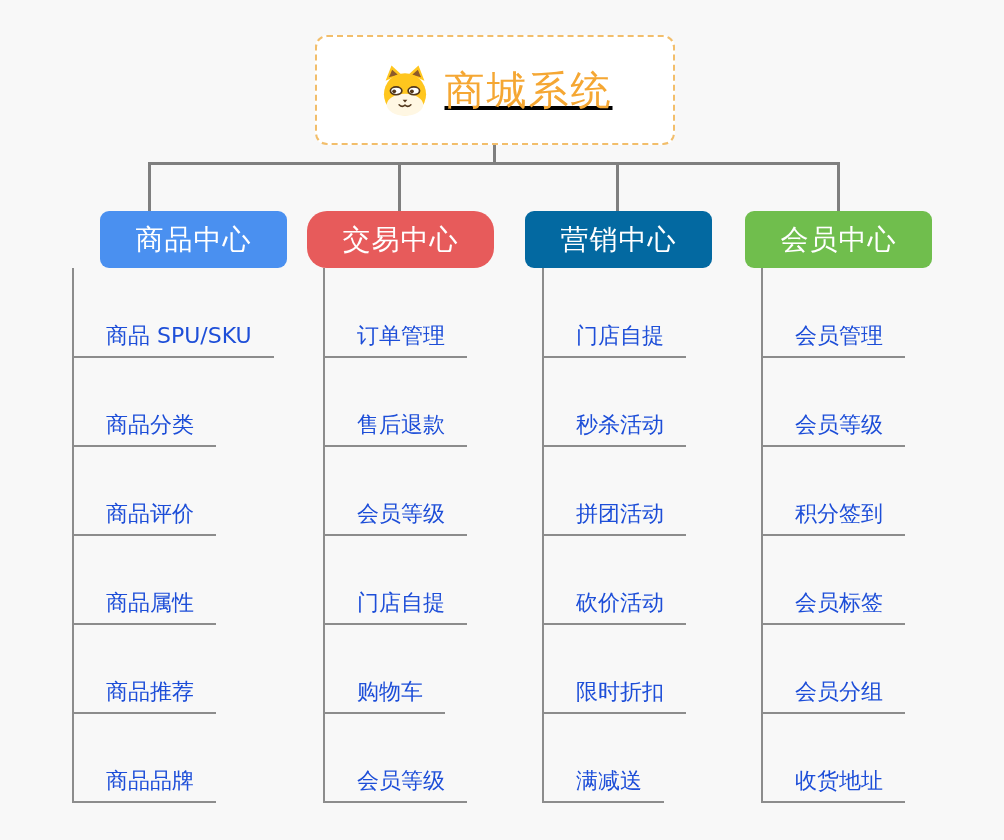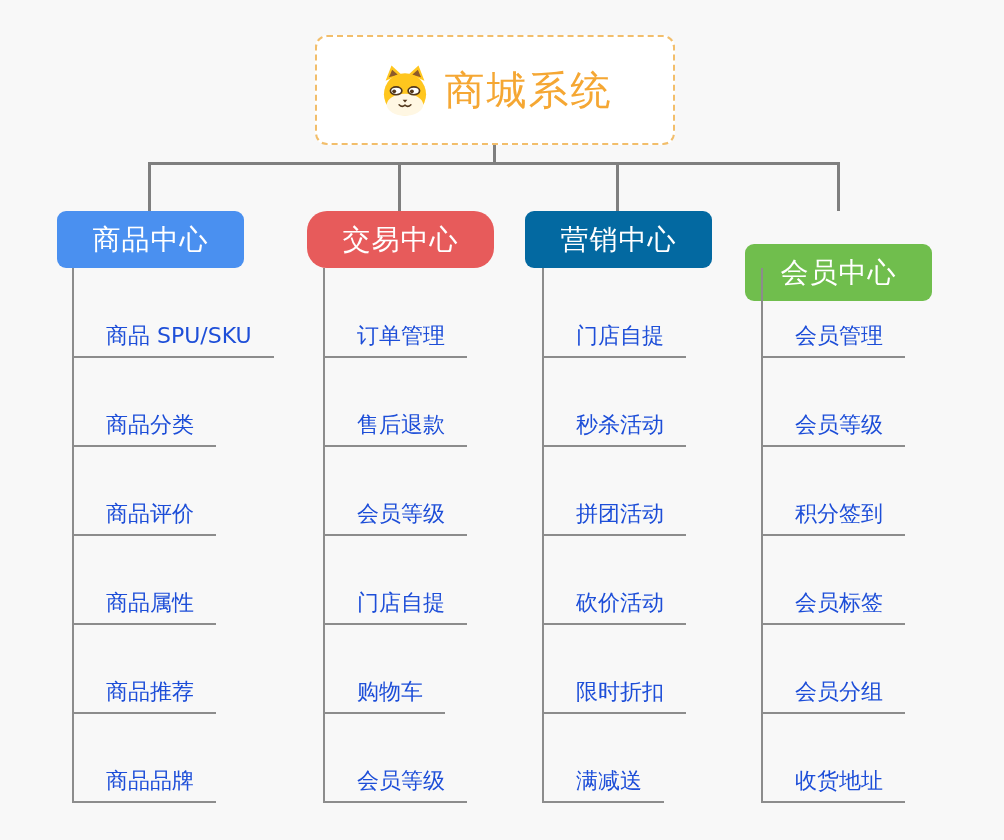--- a/index.html
+++ b/index.html
@@ -11,21 +11,21 @@
   .line{position:absolute;background:#7F7F7F;}
   .root-stub{left:493px;top:144px;width:3px;height:19px;}
   .rail{left:148px;top:162px;width:692px;height:3px;}
   .stub{top:162px;width:3px;height:49px;}
   .s0{left:148px}.s1{left:398px}.s2{left:616px}.s3{left:837px}
 
   
   .root{
     position:absolute;left:315px;top:35px;width:360px;height:110px;
     background:#FFFFFF;border:2px dashed #F2BE6B;border-radius:12px;
-    box-sizing:border-box;display:flex;align-items:center;justify-content:center;gap:13px;
+    box-sizing:border-box;display:flex;align-items:center;justify-content:center;gap:13px;text-decoration:underline;
   }
   .root-title{font-size:40px;color:#F5A733;font-weight:500;letter-spacing:2px;}
   .dog-icon{width:54px;height:54px;flex:0 0 auto;}
 
   
   .branch{
     position:absolute;top:211px;width:187px;height:57px;border-radius:9px;
     display:flex;align-items:center;justify-content:center;
     color:#FFFFFF;font-size:28px;letter-spacing:1px;cursor:default;
   }
@@ -65,30 +65,30 @@
       <ellipse cx="21.5" cy="33" rx="6.8" ry="4.6" fill="#FFFFFF" stroke="#53381D" stroke-width="2"></ellipse>
       <ellipse cx="42.5" cy="33" rx="6.8" ry="4.6" fill="#FFFFFF" stroke="#53381D" stroke-width="2"></ellipse>
       <circle cx="19.2" cy="33.6" r="2.3" fill="#53381D"></circle>
       <circle cx="40.2" cy="33.6" r="2.3" fill="#53381D"></circle>
       <path d="M29.2 43.5 h5.6 l-2.8 3.4 z" fill="#53381D"></path>
       <path d="M25 49.5 Q28.5 53 32 50 Q35.5 53 39 49.5" stroke="#53381D" stroke-width="1.8" fill="none" stroke-linecap="round"></path>
     </svg>
     <span class="root-title">商城系统</span>
   </div>
 
-  <div class="branch b0" style="background-color: rgb(74, 144, 240);">
+  <div class="branch b0" style="background-color: rgb(74, 144, 240); margin-left: 43px;">
     <span>商品中心</span>
   </div>
   <div class="branch b1" style="background-color: rgb(231, 91, 91); border-radius: 20px;">
     <span>交易中心</span>
   </div>
   <div class="branch b2" style="background-color: #0369a1;">
     <span>营销中心</span>
   </div>
-  <div class="branch b3" style="background-color: rgb(112, 190, 77); margin-top: 33px;">
+  <div class="branch b3" style="background-color: rgb(112, 190, 77);">
     <span>会员中心</span>
   </div>
 
   <div class="column c0">
     <div class="trunk"></div>
     <div class="item r0">商品 SPU/SKU</div>
     <div class="item r1">商品分类</div>
     <div class="item r2">商品评价</div>
     <div class="item r3">商品属性</div>
     <div class="item r4">商品推荐</div>

